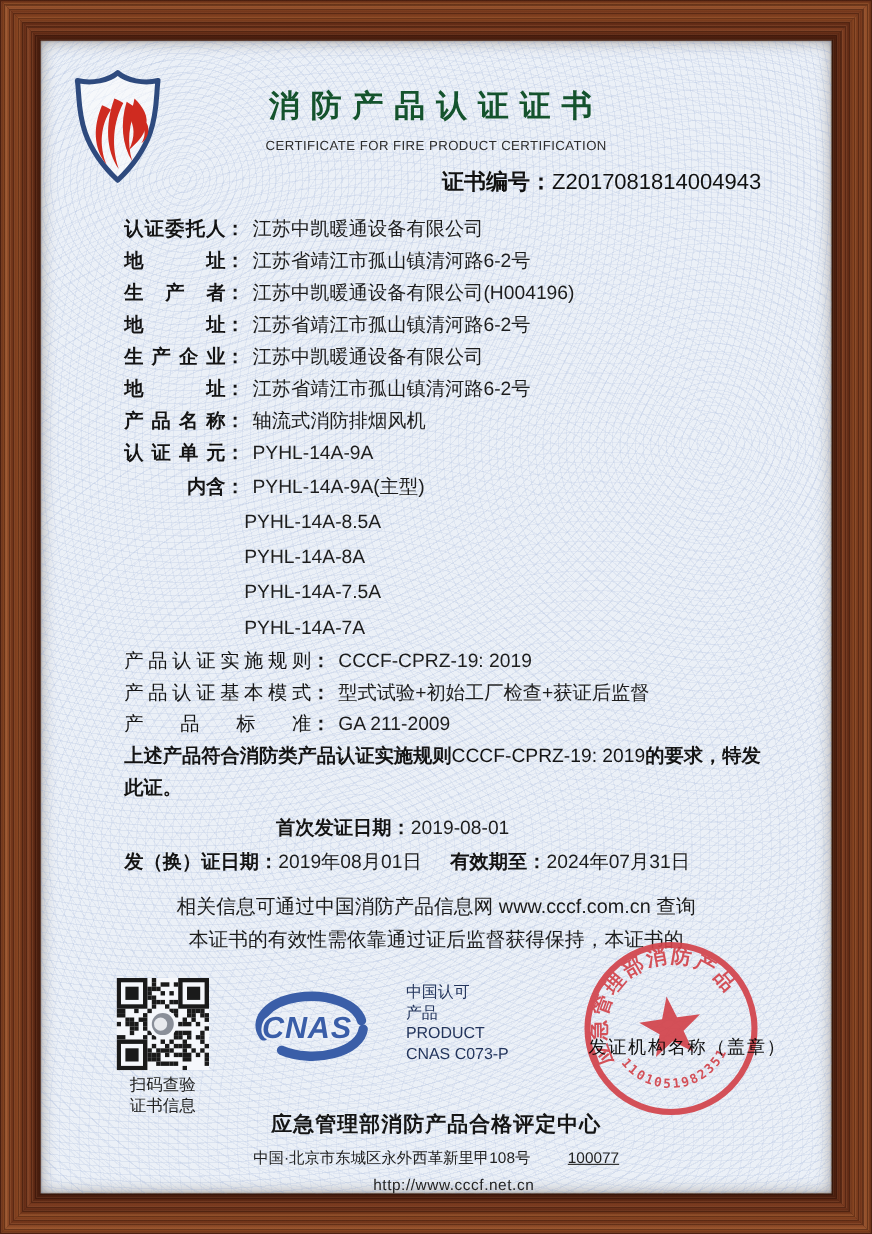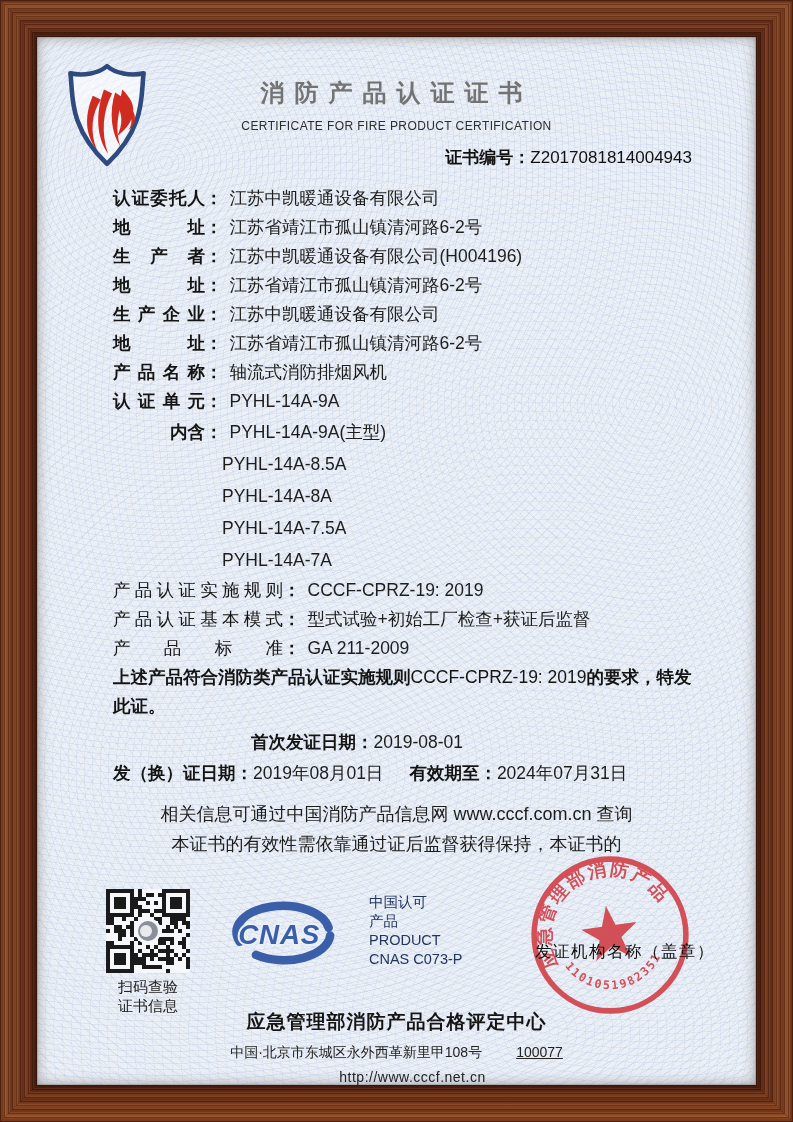--- a/index.html
+++ b/index.html
@@ -29,23 +29,23 @@
   .paper::before{content:"";position:absolute;inset:0;pointer-events:none;opacity:.55;
       background:
       repeating-radial-gradient(circle at 18% 12%, rgba(130,155,205,.28) 0 1px, transparent 1px 6px),
       repeating-radial-gradient(circle at 85% 35%, rgba(130,155,205,.22) 0 1px, transparent 1px 7px),
       repeating-radial-gradient(circle at 40% 70%, rgba(130,155,205,.20) 0 1px, transparent 1px 8px),
       repeating-radial-gradient(circle at 70% 95%, rgba(130,155,205,.18) 0 1px, transparent 1px 9px);}
   .content{position:relative;z-index:2;color:#141414;}
   
   .logo{position:absolute;left:14px;top:22px;width:112px;height:112px;}
   .hdr{padding-top:40px;text-align:center;}
-  .hdr .title{font-size:24px;font-weight:bold;letter-spacing:10px;color:#737373;}
+  .hdr .title{font-size:28px;font-weight:bold;letter-spacing:10px;color:#14532d;}
   .hdr .subtitle{margin-top:10px;font-size:12px;letter-spacing:.4px;color:#2c2c2c;}
-  .certno{margin-top:13px;text-align:right;padding-right:64px;font-size:17px;color:#111;}
+  .certno{margin-top:13px;text-align:right;padding-right:64px;font-size:20px;color:#111;}
   .certno b{font-weight:bold;}
   
   .fields{margin-top:15px;padding:0 34px 0 76px;font-size:17.5px;}
   .row{line-height:29px;white-space:nowrap;}
   .lbl{display:inline-block;width:92px;font-weight:bold;text-align:justify;text-align-last:justify;vertical-align:top;}
   .lbl-r{display:inline-block;width:92px;font-weight:bold;text-align:right;vertical-align:top;}
   .lbl2{display:inline-block;width:170px;font-weight:normal;text-align:justify;text-align-last:justify;vertical-align:top;}
   .colon{font-weight:bold;padding-right:7px;}
   .val{color:#1d1d1d;}
   .inc-item{line-height:32px;padding-left:109px;}

